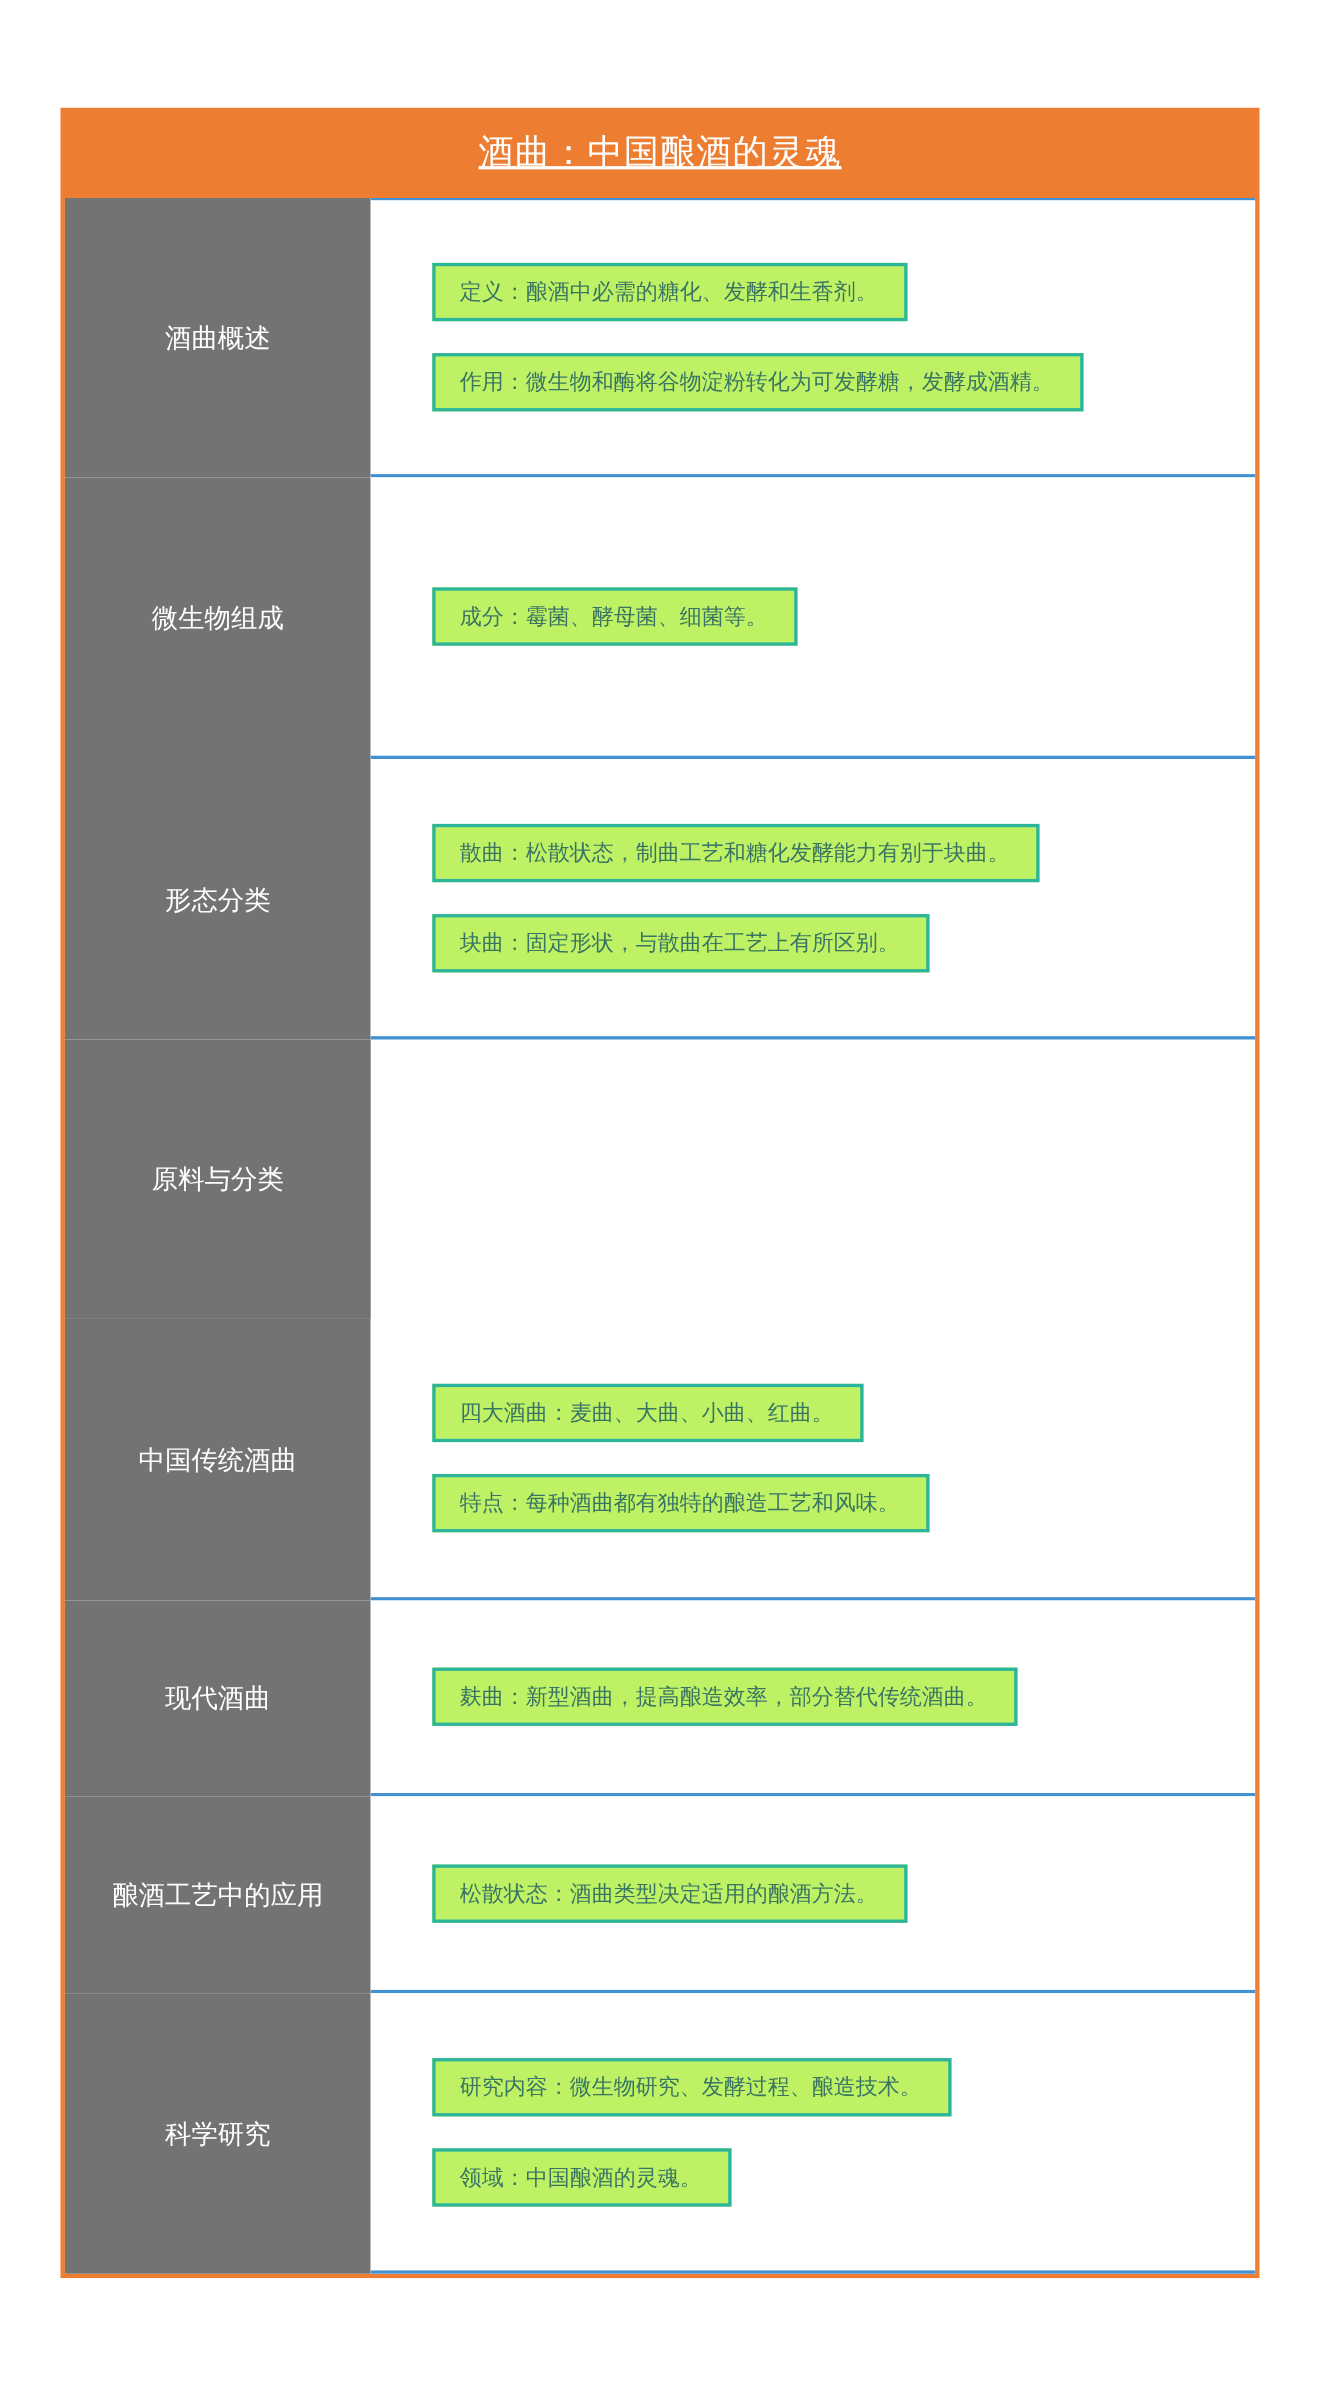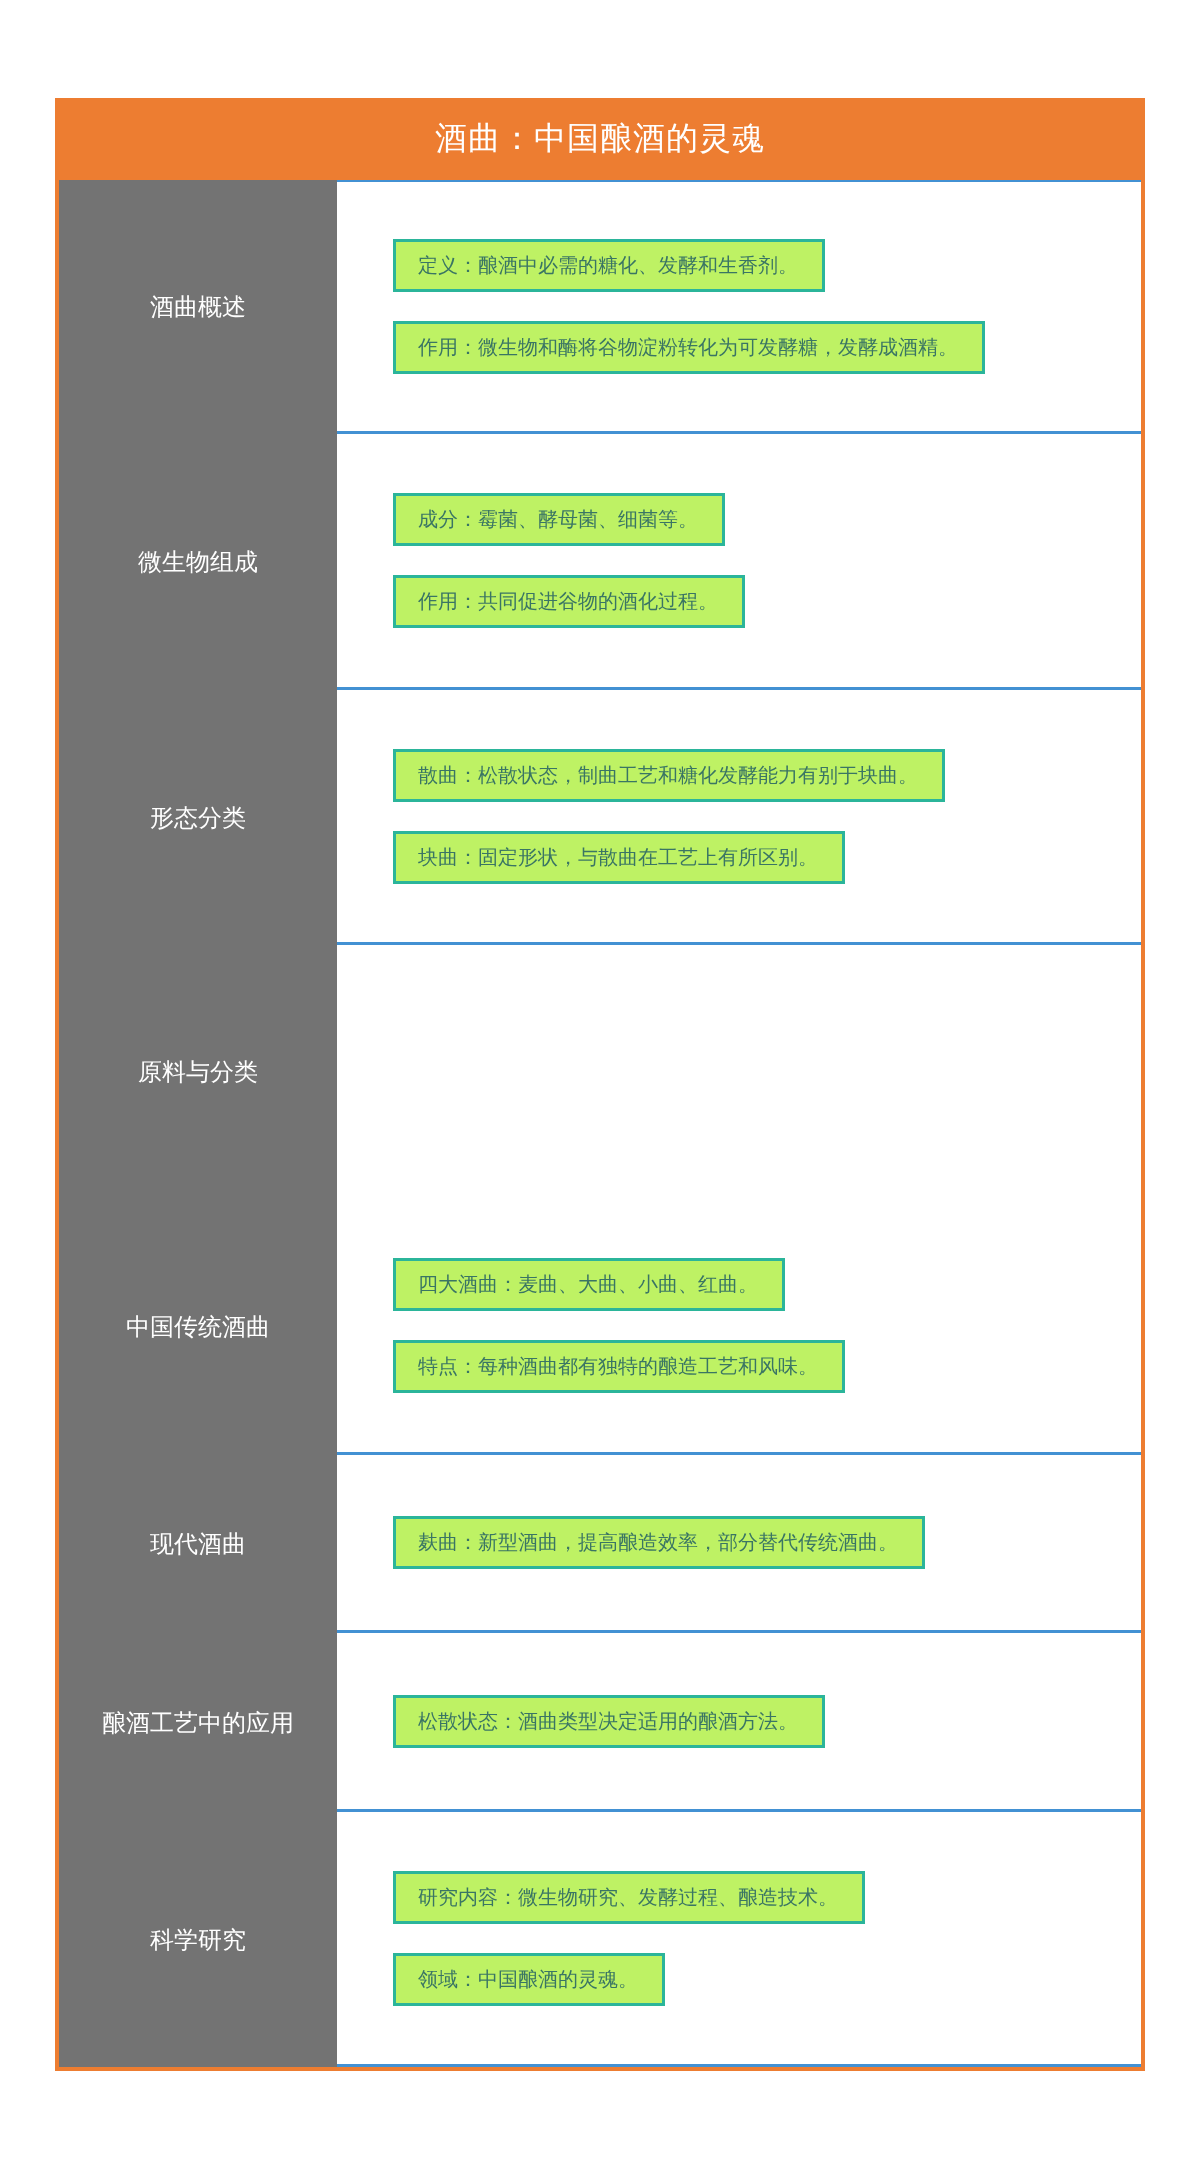--- a/index.html
+++ b/index.html
@@ -2,21 +2,21 @@
 <html><head>
 <meta charset="utf-8">
 <style>
   html, body { margin: 0; padding: 0; background: #ffffff; }
   body { width: 1200px; height: 2171px; position: relative; overflow: hidden;
          font-family: "DejaVu Sans", "Liberation Sans", sans-serif; }
   .frame { position: absolute; left: 55px; top: 98px; width: 1090px; height: 1973px;
            background: #ED7D31; box-sizing: border-box; }
   .header { position: absolute; left: 0; top: 0; width: 1090px; height: 82px;
             display: flex; align-items: center; justify-content: center;
-            color: #ffffff; font-size: 32px; letter-spacing: 1px; }
+            color: #ffffff; font-size: 32px; letter-spacing: 1px; text-decoration: underline; }
   .body { position: absolute; left: 4px; top: 82px; width: 1082px; height: 1887px; background: #ffffff; }
   .rows { position: absolute; left: 0; top: 0; width: 1082px; }
   .row { position: relative; display: flex; box-sizing: border-box; }
   .row .label { width: 278px; flex: none; background: #737373; color: #ffffff;
                 font-size: 24px; display: flex; align-items: center; justify-content: center;
                 text-align: center; }
   .row .content { flex: 1; background: #ffffff; border-bottom: 3px solid #4291D3;
                   display: flex; flex-direction: column; justify-content: center;
                   padding-left: 56px; gap: 29px; box-sizing: border-box; }
   .row:first-child .content { border-top: 2px solid #4291D3; }
@@ -41,23 +41,20 @@
             <div class="box">
               <span>作用：微生物和酶将谷物淀粉转化为可发酵糖，发酵成酒精。</span>
             </div>
           </div>
         </div>
         <div class="row" style="height: 256px;">
           <div class="label">微生物组成</div>
           <div class="content">
             <div class="box">
               <span>成分：霉菌、酵母菌、细菌等。</span>
-            </div>
-            <div class="box">
-              <span>作用：共同促进谷物的酒化过程。</span>
             </div>
           </div>
         </div>
         <div class="row" style="height: 255px;">
           <div class="label">形态分类</div>
           <div class="content">
             <div class="box">
               <span>散曲：松散状态，制曲工艺和糖化发酵能力有别于块曲。</span>
             </div>
             <div class="box">

